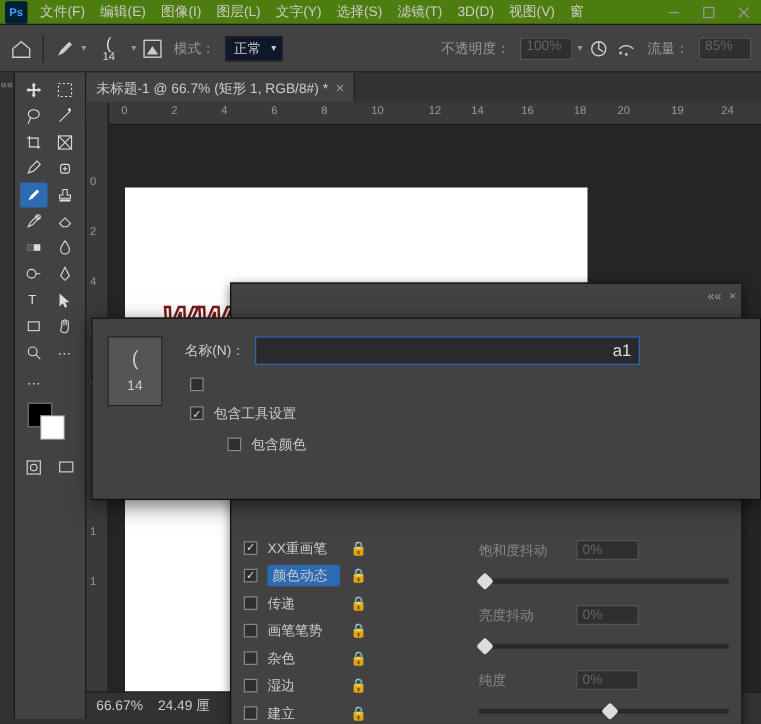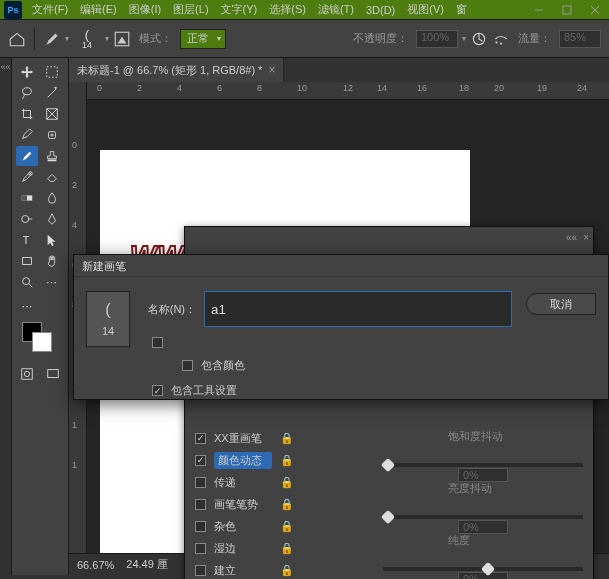--- a/index.html
+++ b/index.html
@@ -9,21 +9,21 @@
 .menu { display: flex; flex: 1; align-items: center; }
 .menu-item { padding: 4px 6px; color: #ccc; cursor: pointer; }
 .win-controls { display: flex; }
 .win-btn { width: 28px; height: 24px; display: flex; align-items: center; justify-content: center; color: #999; }
 .win-btn svg { width: 10px; height: 10px; }
 .optbar { height: 38px; background: #424242; display: flex; align-items: center; padding: 0 8px; border-bottom: 1px solid #1a1a1a; gap: 4px; }
 .opt-home { width: 18px; height: 18px; display:flex; align-items:center; justify-content:center; }
 .opt-divider { width: 1px; height: 22px; background: #222; margin: 0 4px; }
 .opt-brush-preview { width: 28px; height: 22px; color:#ddd; display:flex; flex-direction:column; align-items:center; justify-content:center; line-height:1; }
 .opt-label { color: #999; margin: 0 4px; }
-.opt-select { background: #4d7c0f; border: 1px solid #222; padding: 2px 16px 2px 6px; color: #ccc; height: 20px; display:flex; align-items:center; position:relative; }
+.opt-select { background: #0f172a; border: 1px solid #222; padding: 2px 16px 2px 6px; color: #ccc; height: 20px; display:flex; align-items:center; position:relative; }
 .opt-select::after { content:'▾'; position:absolute; right:4px; font-size:8px; }
 .opt-input { background: #2f2f2f; border: 1px solid #555; color: #666; width: 42px; height: 18px; padding: 0 4px; }
 .opt-right { margin-left: auto; display: flex; align-items: center; gap: 4px; }
 .opt-icon { width: 18px; height: 18px; display:flex; align-items:center; justify-content:center; color:#ccc; }
 .main { display: flex; height: calc(100% - 62px); }
 .collapse-tab { width: 12px; background: #323232; border-right: 1px solid #1a1a1a; display:flex; justify-content:center; padding-top:4px; }
 .toolbar { width: 57px; background: #424242; border-right: 1px solid #1a1a1a; padding-top: 4px; }
 .tool-grid { display: grid; grid-template-columns: 1fr 1fr; gap: 1px; padding: 0 4px; }
 .tool { width: 22px; height: 20px; display: flex; align-items: center; justify-content: center; color: #ddd; border-radius: 2px; position:relative; }
 .tool.active { background: #2c6bb3; }
@@ -52,35 +52,35 @@
 .brush-panel-hdr { height:20px; display:flex; align-items:center; justify-content:flex-end; padding:0 4px; gap:6px; }
 .panel-btn { color:#999; font-size:10px; }
 .brush-list { padding: 180px 10px 10px 10px; }
 .brush-row { display:flex; align-items:center; height:22px; gap:8px; }
 .brush-row .cb { width:11px; height:11px; border:1px solid #888; background:#2f2f2f; display:flex; align-items:center; justify-content:center; color:#ddd; font-size:9px; }
 .brush-row .cb.on::before { content:'✓'; }
 .brush-row .lbl { width: 58px; color:#ccc; }
 .brush-row .lbl.active { background:#2c6bb3; padding:1px 4px; border-radius:2px; }
 .brush-row .lock { color:#888; width:14px; }
 .brush-right { position:absolute; right:10px; top:202px; width:200px; }
-.slider-row { display:flex; align-items:center; gap:24px; height:22px; margin-bottom:12px;flex-direction:column; }
+.slider-row { display:flex; align-items:center; gap:8px; height:22px; margin-bottom:12px; }
 .slider-row .sl-lbl { width:70px; color:#888; }
 .slider-row .sl-val { width:50px; height:16px; background:#2f2f2f; border:1px solid #555; color:#666; padding:0 4px; display:flex; align-items:center; }
 .slider-track { height:4px; background:#2a2a2a; position:relative; margin-bottom:14px; }
 .slider-thumb { width:10px; height:10px; background:#ddd; border-radius:2px; position:absolute; top:-3px; transform:rotate(45deg); }
 
 .dialog { position:absolute; left:73px; top:254px; width:536px; height:146px; background:#424242; border:1px solid #111; box-shadow:0 4px 16px rgba(0,0,0,.6); z-index:10; }
 .dialog-title { height:22px; background:#424242; color:#ddd; padding:4px 8px; border-bottom:1px solid #333; }
 .dialog-body { display:flex; padding:14px 12px; gap:14px; }
 .dialog-preview { width:44px; height:56px; background:#555; border:1px solid #222; display:flex; flex-direction:column; align-items:center; justify-content:center; gap:6px; color:#ccc; }
 .dialog-preview .pv-glyph { font-size:16px; }
 .dialog-fields { flex:1; display:flex; flex-direction:column; gap:10px; }
 .field-row { display:flex; align-items:center; gap:8px; }
 .field-label { width:52px; color:#ccc; text-align:right; }
-.field-input { flex:1; max-width:312px; height:36px; background:#2a2a2a; border:1px solid #2c6bb3; color:#ddd; padding:0 6px; }
+.field-input { flex:1; max-width:312px; height:23px; background:#2a2a2a; border:1px solid #2c6bb3; color:#ddd; padding:0 6px;text-align:right; }
 .cb-row { display:flex; align-items:center; gap:8px; padding-left:8px; }
 .cb { width:11px; height:11px; border:1px solid #888; background:#2f2f2f; display:flex; align-items:center; justify-content:center; color:#ddd; font-size:9px; }
 .cb.on::before { content:'✓'; }
 .sub-cb { padding-left: 38px; }
 .dialog-btns { width:70px; display:flex; flex-direction:column; gap:10px; padding-top:2px; }
 .dbtn { height:22px; background:#4a4a4a; border:1px solid #222; border-radius:11px 0 0 11px; display:flex; align-items:center; justify-content:center; color:#ddd; }
 </style>
 </head>
 <body>
 
@@ -426,40 +426,38 @@
         <span class="sl-lbl">纯度</span>
   <span class="sl-val">0%</span>
       </div>
       <div class="slider-track">
         <div class="slider-thumb" style="left:50%"></div>
       </div>
     </div>
 </div>
 
 <div class="dialog">
-  <div class="dialog-title">新建画笔</div>
   <div class="dialog-body">
     <div class="dialog-preview">
       <span class="pv-glyph">(</span>
       <span>14</span>
     </div>
     <div class="dialog-fields">
       <div class="field-row">
         <span class="field-label">名称(N)：</span>
         <input class="field-input" value="a1" style="">
       </div>
       <div class="cb-row">
         <div class="cb" id="cb1"></div>
       </div>
+      <div class="cb-row">
+        <div class="cb on" id="cb2"></div>
+        <span>包含工具设置</span>
+      </div>
       <div class="cb-row sub-cb">
         <div class="cb" id="cb3"></div>
         <span>包含颜色</span>
       </div>
-      <div class="cb-row">
-        <div class="cb on" id="cb2"></div>
-        <span>包含工具设置</span>
-      </div>
     </div>
     <div class="dialog-btns">
-      <div class="dbtn">取消</div>
     </div>
   </div>
 </div>
 
 </body></html>

